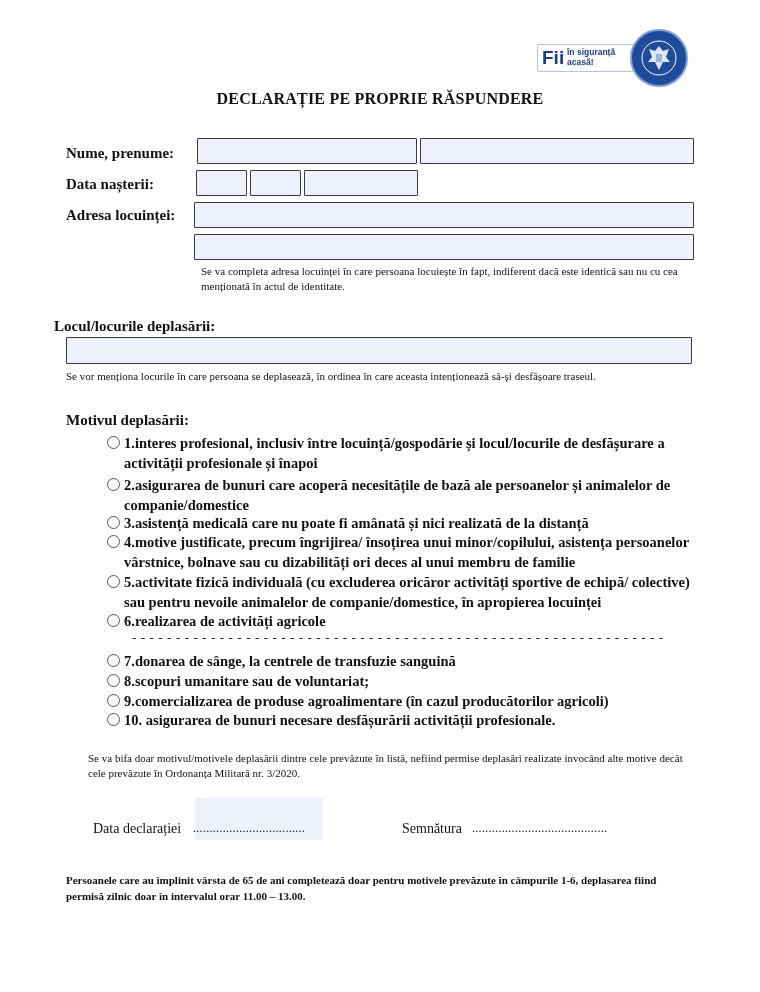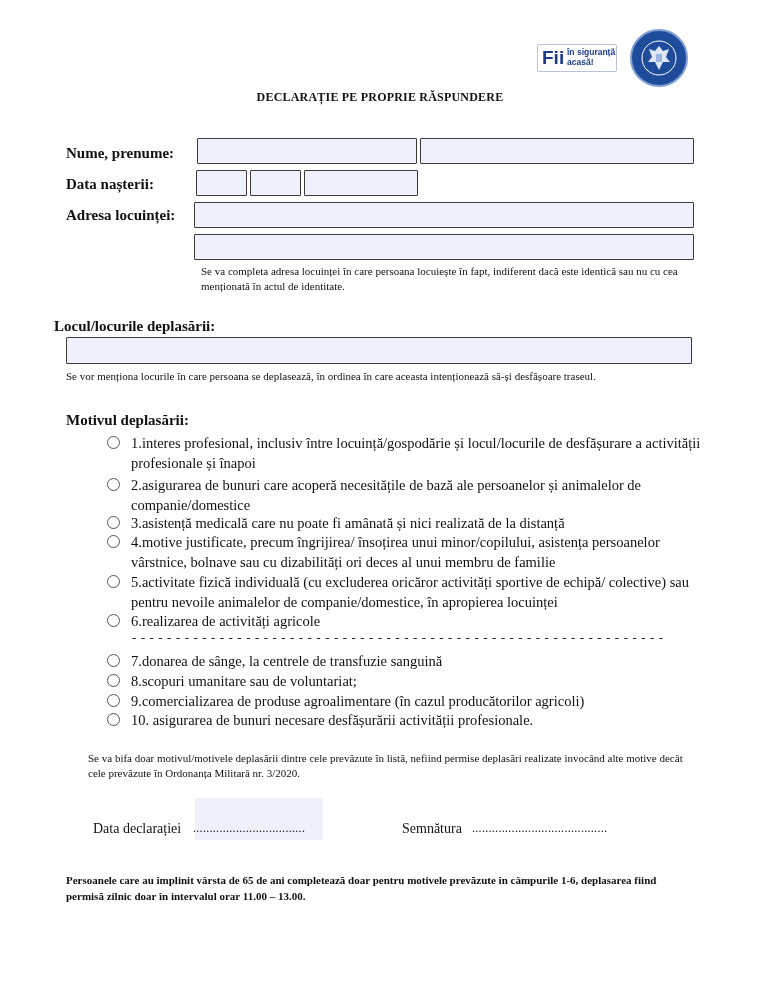--- a/index.html
+++ b/index.html
@@ -12,23 +12,23 @@
     position: absolute; background: #eef0fb; border: 1.5px solid #3a3a3a;
     box-sizing: border-box; border-radius: 1px;
   }
   .label-bold { font-weight: bold; font-size: 15px; }
   .small { font-size: 11px; line-height: 15px; }
   .reason { position: absolute; left: 107px; font-size: 14.5px; line-height: 19.5px; }
   .reason .radio {
     position: absolute; left: 0; top: 2px; width: 13px; height: 13px; border: 1.5px solid #555;
     border-radius: 50%; box-sizing: border-box; background: #fff;
   }
-  .reason .text { position: absolute; left: 24px; width: 580px; }
+  .reason .text { position: absolute; left: 17px; width: 580px; font-weight: bold; }
   .logo-fii {
-    position: absolute; left: 537px; top: 44px; width: 80px; height: 28px; border: 1px solid #b8c2da;
+    position: absolute; left: 537px; top: 44px; width: 104px; height: 28px; border: 1px solid #b8c2da;
     border-radius: 2px; background: #fff; box-sizing: border-box;
   }
   .logo-fii .big { position: absolute; left: 4px; top: 2px; font-family: "Liberation Sans", sans-serif; font-weight: bold; font-size: 19px; color: #1a3a8a; }
   .logo-fii .sm { position: absolute; left: 29px; top: 3px; font-family: "Liberation Sans", sans-serif; font-weight: bold; font-size: 8.5px; line-height: 9.5px; color: #1a3a8a; }
   .seal {
     position: absolute; left: 630px; top: 29px; width: 58px; height: 58px; border-radius: 50%;
     background: #1e4c9a; border: 2px solid #7f9fd4; box-sizing: border-box;
   }
 </style>
 </head>
@@ -42,21 +42,21 @@
   </span>
 </div>
 <div class="seal" title="GUVERNUL ROMÂNIEI">
   <svg width="54" height="54" viewBox="0 0 54 54" style="position:absolute;left:0;top:0">
     <circle cx="27" cy="27" r="17" fill="none" stroke="#ffffff" stroke-width="1"></circle>
     <path d="M27 15 L31 20 L37 18 L34 26 L38 31 L31 31 L27 39 L23 31 L16 31 L20 26 L17 18 L23 20 Z" fill="#dfe7f6"></path>
     <rect x="24" y="23" width="6" height="8" fill="#9bb3dd"></rect>
   </svg>
 </div>
 
-<div class="abs" style="left:0; width:760px; top:90px; text-align:center; font-weight:bold; font-size:12px; letter-spacing:0.2px;">DECLARAȚIE PE PROPRIE RĂSPUNDERE</div>
+<div class="abs" style="left:0; width:760px; top:90px; text-align:center; font-weight:bold; font-size:16px; letter-spacing:0.2px;">DECLARAȚIE PE PROPRIE RĂSPUNDERE</div>
 
 <div class="abs label-bold" style="left:66px; top:145px;">Nume, prenume:</div>
 <input class="field" style="left: 197px; top: 138px; width: 220px; height: 26px;" value="">
 <input class="field" style="left: 420px; top: 138px; width: 274px; height: 26px;" value="">
 
 <div class="abs label-bold" style="left:66px; top:176px;text-align:center;">Data nașterii:</div>
 <input class="field" style="left: 196px; top: 170px; width: 51px; height: 26px;" value="">
 <input class="field" style="left: 250px; top: 170px; width: 51px; height: 26px;" value="">
 <input class="field" style="left: 304px; top: 170px; width: 114px; height: 26px;" value="">
 

